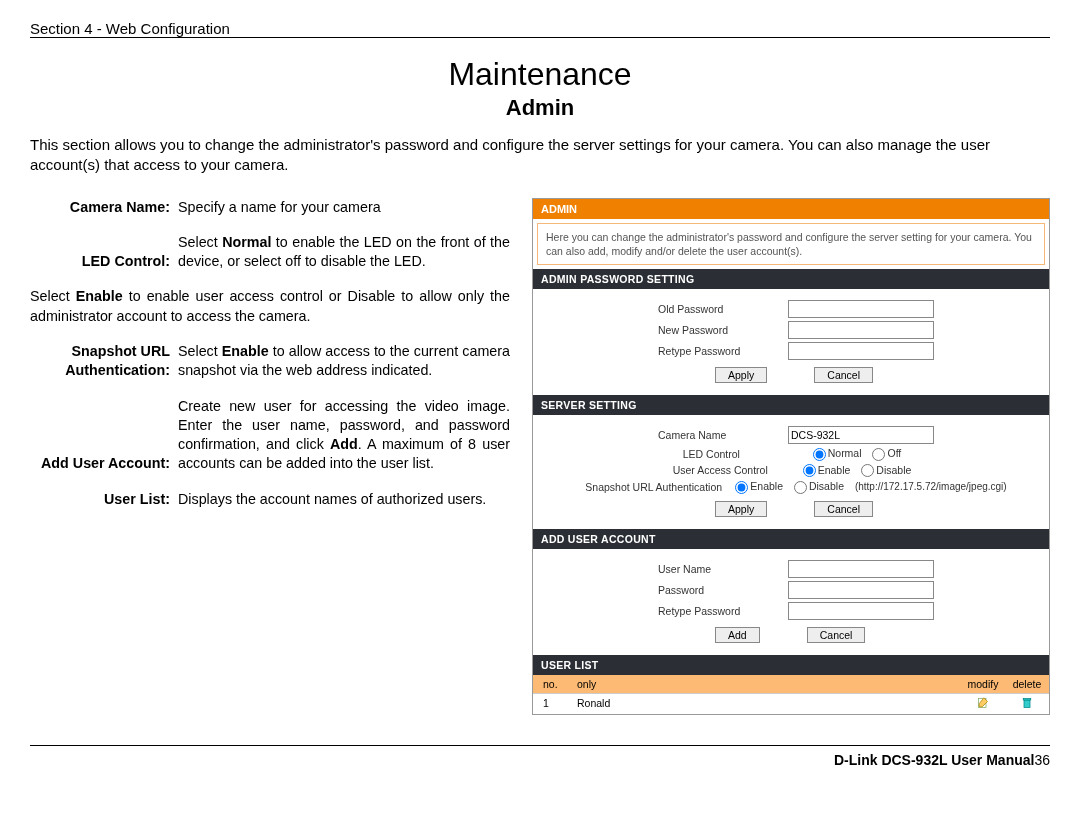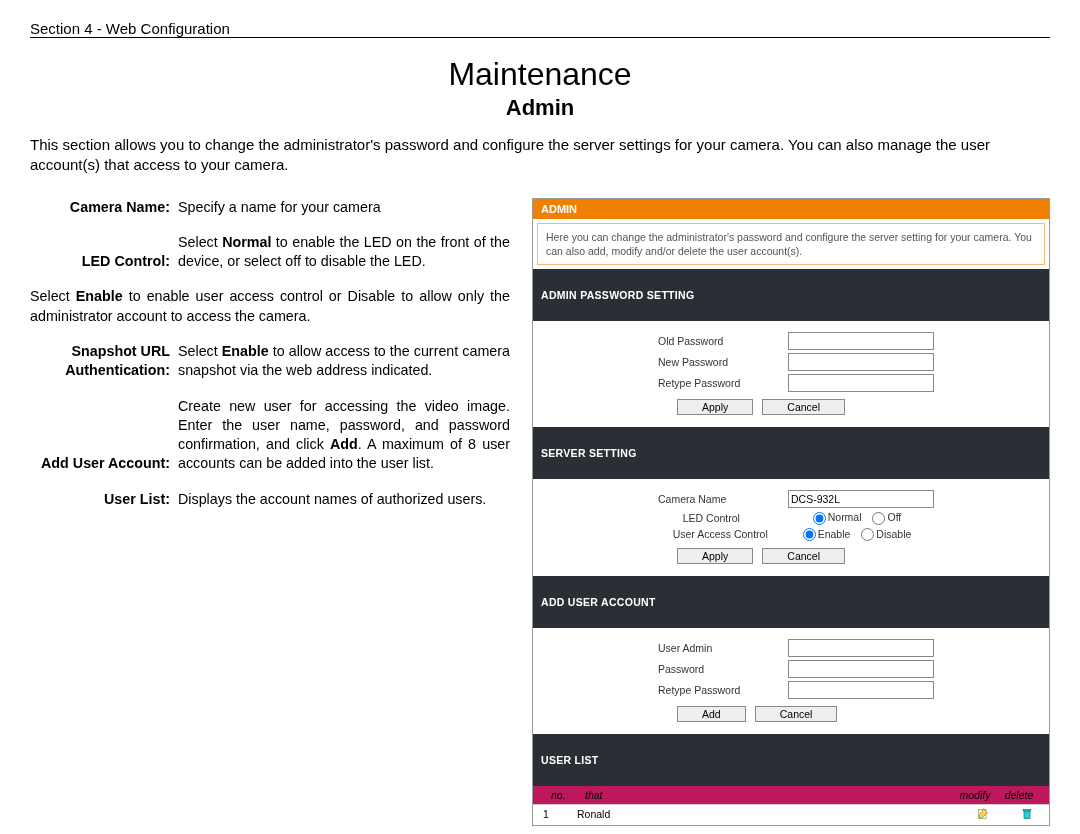--- a/index.html
+++ b/index.html
@@ -79,21 +79,21 @@
     padding: 6px 8px;
     color: #555;
     font-size: 10.5px;
     line-height: 1.35;
   }
   .ss-section-bar {
     background: #2b2f35;
     color: #fff;
     font-weight: bold;
     font-size: 10.5px;
-    padding: 20px 8px;
+    padding: 4px 8px;
     letter-spacing: 0.3px;
   }
   .ss-form-area {
     padding: 8px 4px 8px 4px;
   }
   .ss-row {
     display: flex;
     align-items: center;
     margin: 3px 0;
     font-size: 10.5px;
@@ -109,35 +109,35 @@
     height: 16px;
     border: 1px solid #888;
     font-size: 10.5px;
     padding: 0 2px;
   }
   .ss-radio-group label { margin-right: 8px; font-size: 10.5px; }
   .ss-radio-group input[type="radio"] { margin: 0 2px 0 0; vertical-align: middle; }
   .ss-btn-row { padding: 4px 0 4px 140px; }
   .ss-btn {
     font-size: 10.5px;
-    padding: 1px 24px;
+    padding: 1px 12px;
     border: 1px solid #888;
     background: #eee;
     margin-right: 6px;
     cursor: pointer;
     font-family: inherit;
+    margin-left: 38px;
   }
   .ss-snapshot-url { font-size: 10px; color: #333; }
   .ss-userlist-head {
     display: flex;
-    background: #be185d;
-    font-size: 10.5px;
-    padding: 3px 8px;
+    background: #fdba74;
+    font-size: 10.5px;
+    padding: 3px 0;
     border-bottom: 1px solid #ccc;
-    font-style: italic;
   }
   .ss-userlist-row {
     display: flex;
     font-size: 10.5px;
     padding: 3px 0;
   }
   .ul-no { width: 34px; padding-left: 10px; }
   .ul-name { flex: 1; }
   .ul-modify { width: 44px; text-align: center; }
   .ul-delete { width: 44px; text-align: center; }
@@ -237,50 +237,58 @@
           <label><input type="radio" name="led" style=""><span>Off</span></label>
         </div>
       </div>
       <div class="ss-row">
         <div class="ss-row-label">User Access Control</div>
         <div class="ss-row-ctrl ss-radio-group">
           <label><input type="radio" name="uac" checked="" style=""><span>Enable</span></label>
           <label><input type="radio" name="uac" style=""><span>Disable</span></label>
         </div>
       </div>
+      <div class="ss-row">
+        <div class="ss-row-label" style="width:150px">Snapshot URL Authentication</div>
+        <div class="ss-row-ctrl ss-radio-group">
+          <label><input type="radio" name="snap" checked="" style=""><span>Enable</span></label>
+          <label><input type="radio" name="snap" style=""><span>Disable</span></label>
+          <span class="ss-snapshot-url">(http://172.17.5.72/image/jpeg.cgi)</span>
+        </div>
+      </div>
       <div class="ss-btn-row">
         <button class="ss-btn">Apply</button>
         <button class="ss-btn">Cancel</button>
       </div>
     </div>
 
     <div class="ss-section-bar">ADD USER ACCOUNT</div>
     <div class="ss-form-area">
       <div class="ss-row">
-        <div class="ss-row-label">User Admin</div>
+        <div class="ss-row-label">User Name</div>
         <div class="ss-row-ctrl"><input type="text" style=""></div>
       </div>
       <div class="ss-row">
         <div class="ss-row-label">Password</div>
         <div class="ss-row-ctrl"><input type="password" style=""></div>
       </div>
       <div class="ss-row">
         <div class="ss-row-label">Retype Password</div>
         <div class="ss-row-ctrl"><input type="password" style=""></div>
       </div>
       <div class="ss-btn-row">
         <button class="ss-btn">Add</button>
         <button class="ss-btn">Cancel</button>
       </div>
     </div>
 
     <div class="ss-section-bar">USER LIST</div>
     <div class="ss-userlist-head">
       <div class="ul-no">no.</div>
-      <div class="ul-name">that</div>
+      <div class="ul-name">only</div>
       <div class="ul-modify">modify</div>
       <div class="ul-delete">delete</div>
     </div>
     <div class="ss-userlist-row">
       <div class="ul-no">1</div>
       <div class="ul-name">Ronald</div>
       <div class="ul-modify">
         <span class="ic-modify">
           <svg viewBox="0 0 16 16">
               <rect x="2" y="2" width="10" height="12" fill="#fff" stroke="#8a6"></rect>

